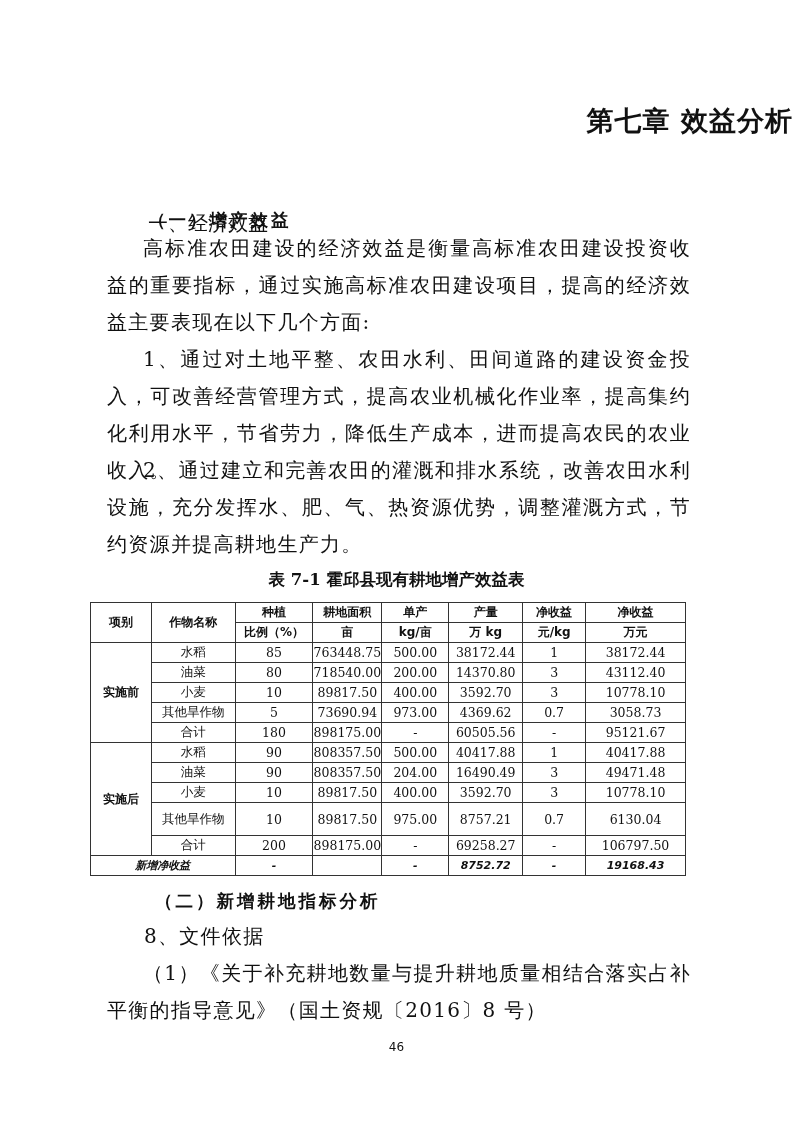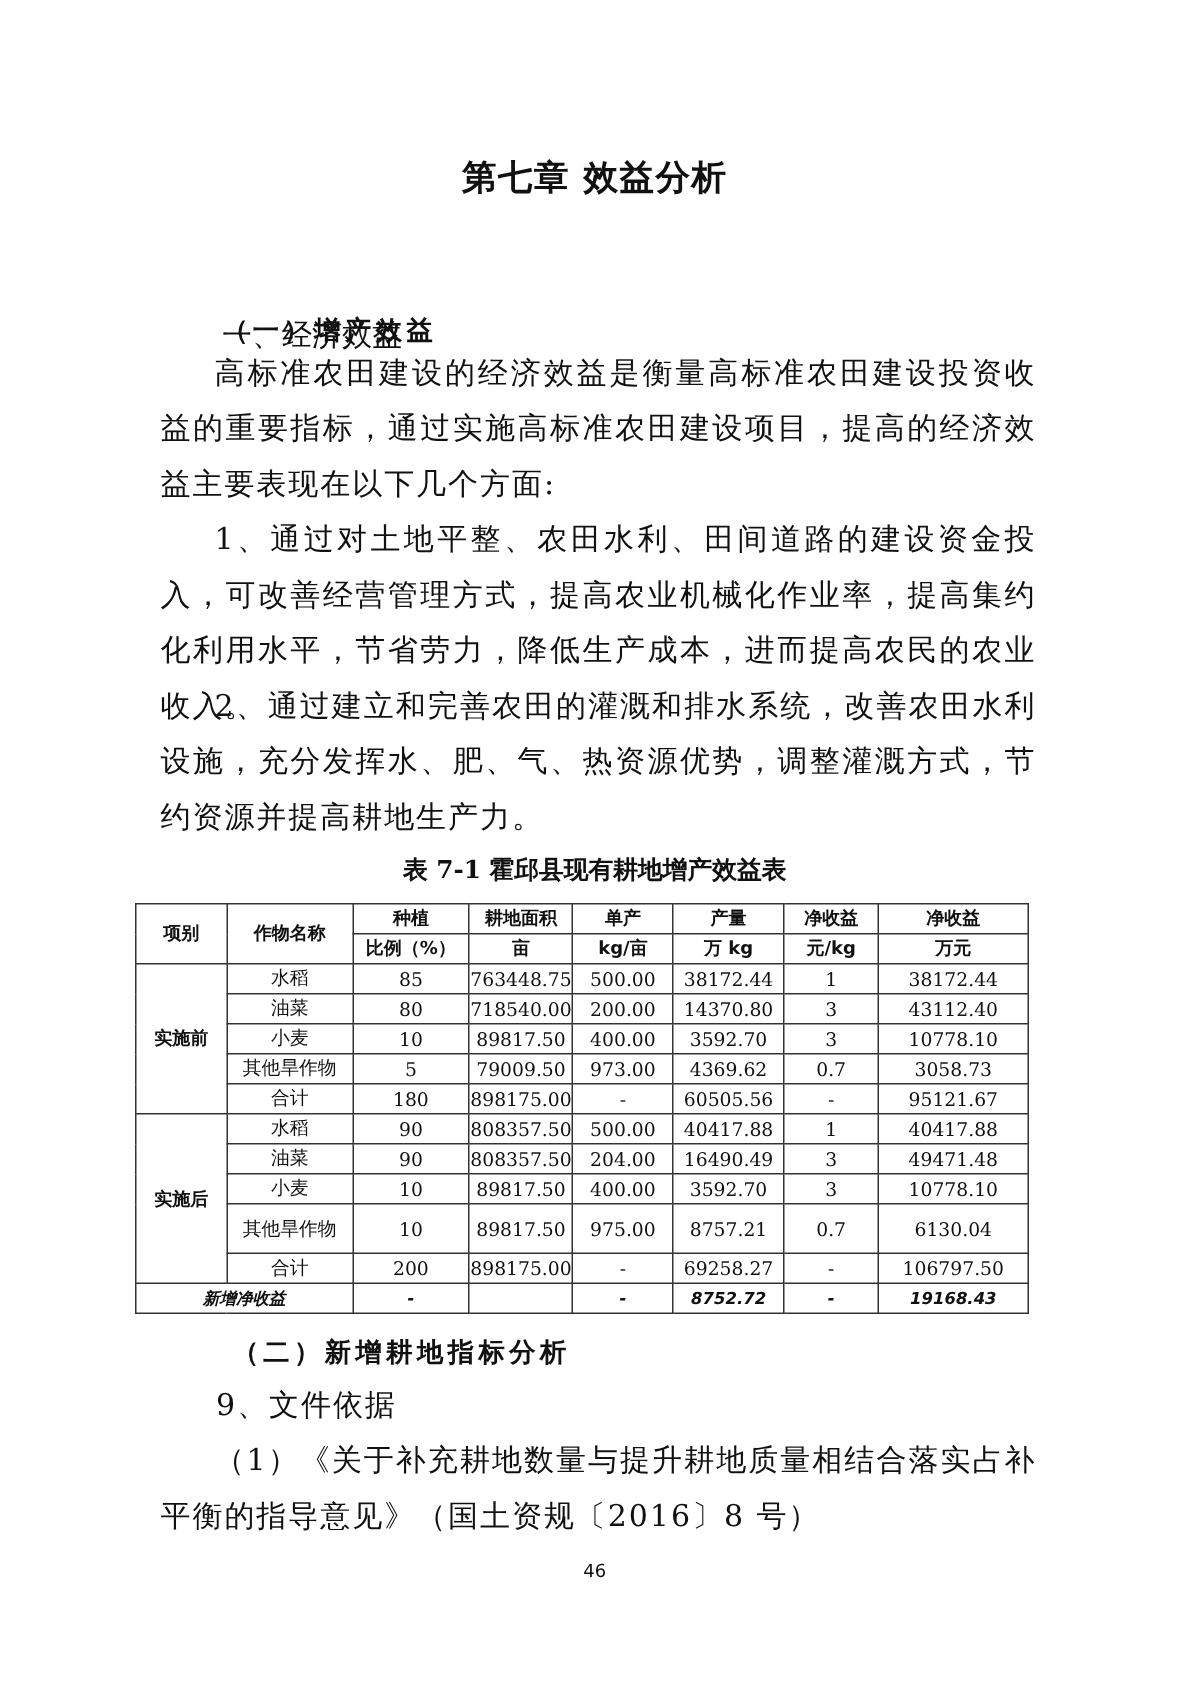--- a/index.html
+++ b/index.html
@@ -3,22 +3,22 @@
 <meta charset="utf-8">
 <style>
   html, body { margin: 0; padding: 0; background: #ffffff; }
   body {
     width: 793px; height: 1122px; position: relative; overflow: hidden;
     font-family: "DejaVu Serif", "Liberation Serif", serif;
     color: #111;
   }
   .chapter-title {
     position: absolute; top: 103px; left: 0; width: 793px;
-    text-align: center; font-family: "DejaVu Sans", sans-serif;
-    font-weight: bold; font-size: 23px; letter-spacing: 1px;
+    text-align: right; font-family: "DejaVu Sans", sans-serif;
+    font-weight: bold; font-size: 27px; letter-spacing: 1px;
   }
   .h1 {
     position: absolute; top: 172px; left: 148px;
     font-family: Liberation Sans, sans-serif; font-size: 20px; margin-top: 38px;
   }
   .h2 {
     position: absolute; left: 148px;
     font-family: "DejaVu Sans", sans-serif; font-weight: bold; font-size: 17.5px;
     letter-spacing: 3px;
   }
@@ -119,21 +119,21 @@
         <td>10</td>
         <td>89817.50</td>
         <td>400.00</td>
         <td>3592.70</td>
         <td>3</td>
         <td>10778.10</td>
       </tr>
       <tr>
         <td>其他旱作物</td>
         <td>5</td>
-        <td>79009.50</td>
+        <td>73690.94</td>
         <td>973.00</td>
         <td>4369.62</td>
         <td>0.7</td>
         <td>3058.73</td>
       </tr>
       <tr>
         <td>合计</td>
         <td>180</td>
         <td>898175.00</td>
         <td>-</td>
@@ -193,15 +193,15 @@
         <td></td>
         <td>-</td>
         <td>8752.72</td>
         <td>-</td>
         <td>19168.43</td>
       </tr>
     </tbody>
 </table>
 
 <div class="h2" style="top:889px; left:155px">（二）新增耕地指标分析</div>
-<div class="para" style="top:918px; left:144px; width:550px">9、文件依据</div>
+<div class="para" style="top:918px; left:144px; width:550px">8、文件依据</div>
 <div class="para indent" style="top:955px">（1）《关于补充耕地数量与提升耕地质量相结合落实占补平衡的指导意见》（国土资规〔2016〕8 号）</div>
 <div class="page-number">46</div>
 
 </body></html>

